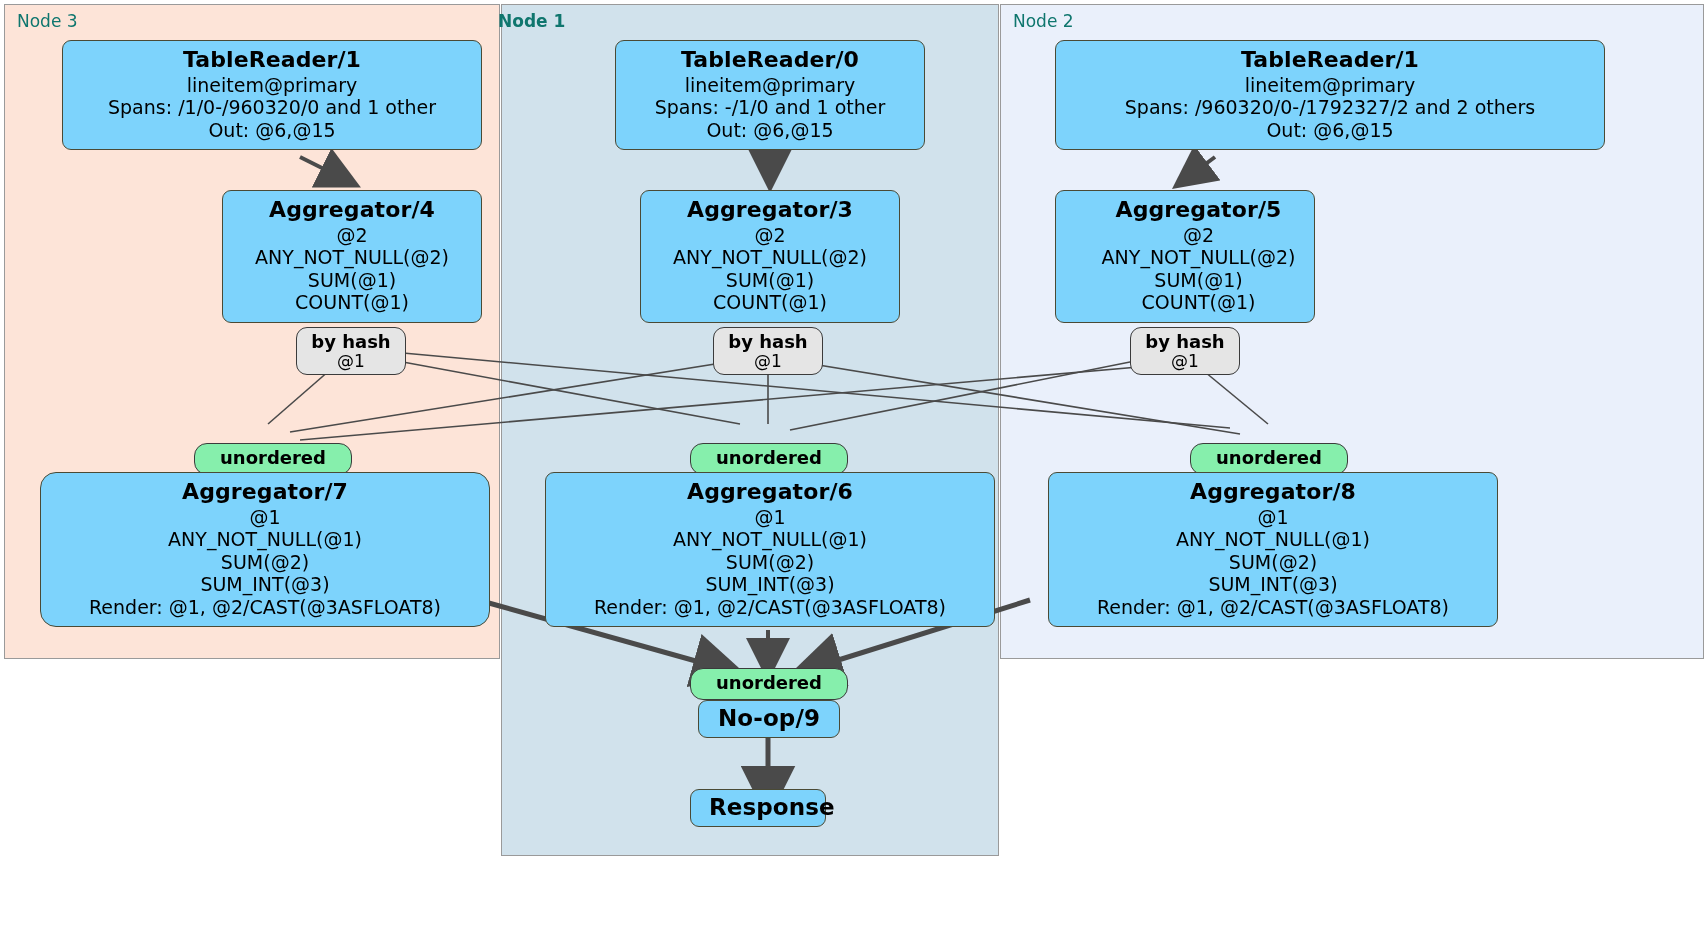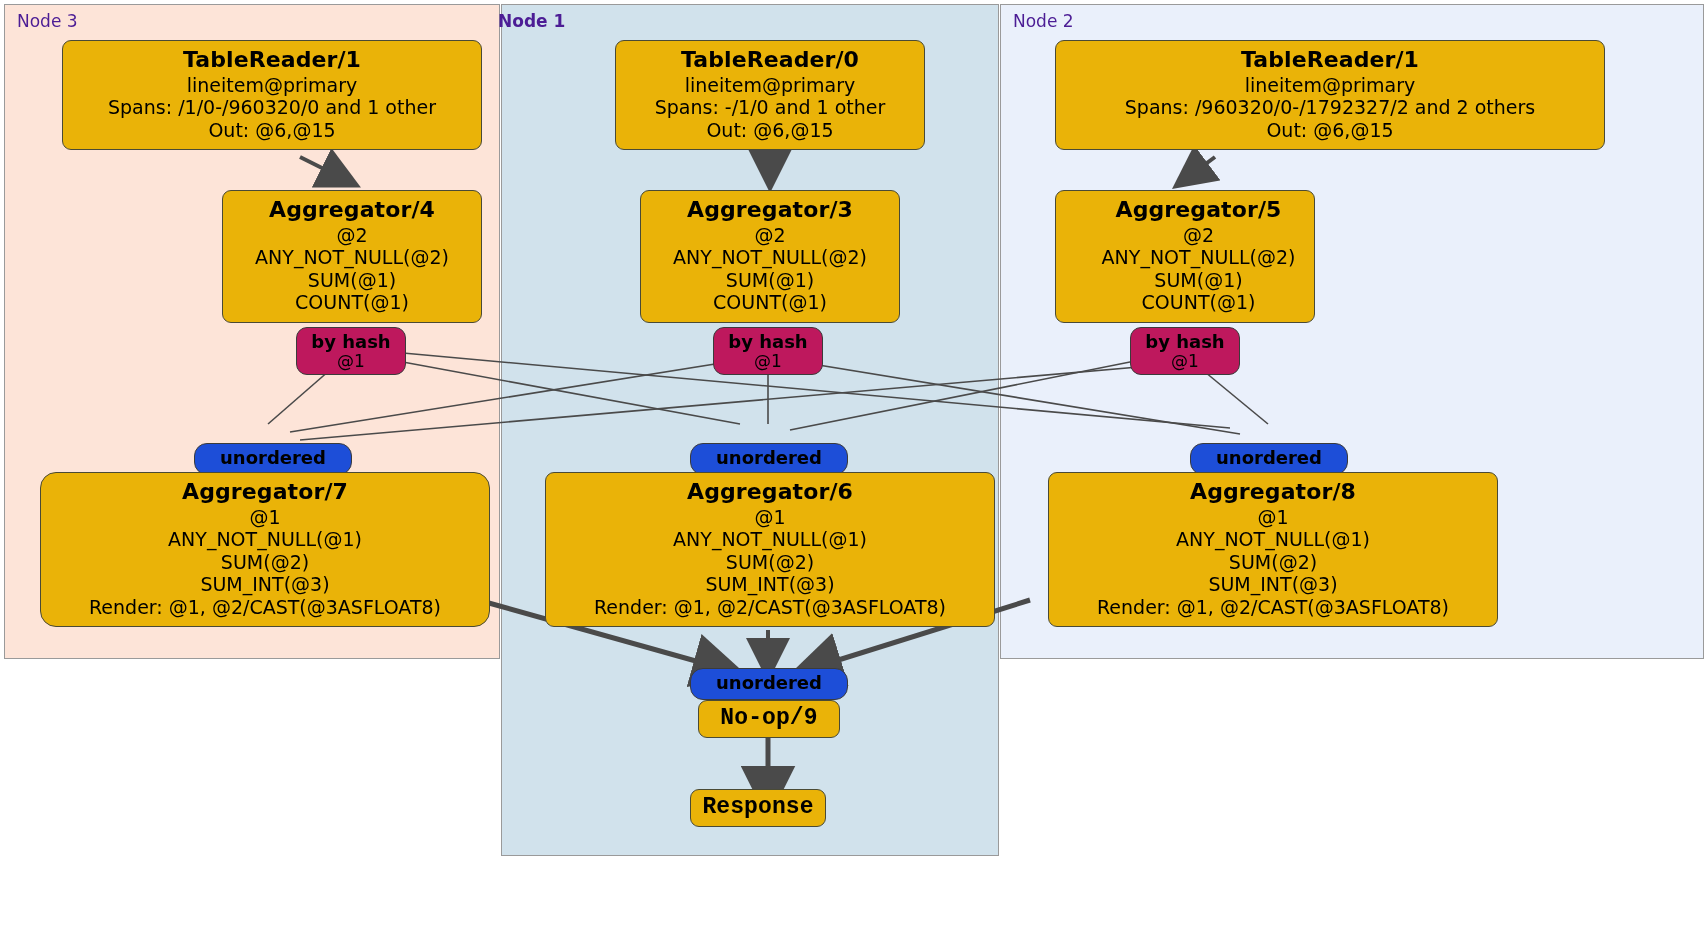--- a/index.html
+++ b/index.html
@@ -2,41 +2,41 @@
 <html><head>
 <meta charset="utf-8">
 <title>DistSQL Physical Plan</title>
 <style>
   html,body{margin:0;padding:0;background:#ffffff;}
   body{font-family:"DejaVu Sans","Liberation Sans",sans-serif;}
   #stage{position:relative;width:1708px;height:940px;background:#ffffff;overflow:hidden;}
 
   
   .cluster{position:absolute;box-sizing:border-box;border:1px solid #9a9a9a;}
-  .cluster-label{position:absolute;font-size:17px;color:#4c1d95;white-space:nowrap;}
+  .cluster-label{position:absolute;font-size:17px;color:#0f766e;white-space:nowrap;}
 
   
   #edges{position:absolute;left:0;top:0;width:1708px;height:940px;pointer-events:none;}
 
   
-  .proc{position:absolute;box-sizing:border-box;background:#eab308;border:1.6px solid #4a4a35;
+  .proc{position:absolute;box-sizing:border-box;background:#7dd3fc;border:1.6px solid #4a4a35;
         border-radius:9px;text-align:center;padding:6px 10px 8px 10px;color:#000;
         line-height:1.18;}
   .proc .title{font-weight:bold;font-size:22px;letter-spacing:.1px;padding-bottom:1px;}
   .proc .ln{font-size:19px;white-space:nowrap;}
 
   .pill{position:absolute;box-sizing:border-box;text-align:center;border:1.4px solid #3b3b3b;
         color:#000;line-height:1.1;}
-  .pill.hash{background:#be185d;border-radius:11px;padding-top:4px;}
+  .pill.hash{background:#e5e5e5;border-radius:11px;padding-top:4px;}
   .pill.hash .t{font-weight:bold;font-size:18px;}
   .pill.hash .s{font-size:17px;}
-  .pill.sync{background:#1d4ed8;border-radius:13px;}
+  .pill.sync{background:#86efac;border-radius:13px;}
   .pill.sync .t{font-weight:bold;font-size:18px;line-height:28px;}
 
-  .proc.small{padding:4px 4px;font-family:Liberation Mono, monospace;}
+  .proc.small{padding:4px 18px;}
   .proc.small .title{font-size:23px;}
 </style>
 </head>
 <body>
 
 <div id="stage">
 
   <div class="cluster" style="left:4px;top:4px;width:496px;height:655px;background:#fde4d8;"></div>
   <div class="cluster" style="left:501px;top:4px;width:498px;height:852px;background:#d1e2ec;"></div>
   <div class="cluster" style="left:1000px;top:4px;width:704px;height:655px;background:#eaf0fb;"></div>

